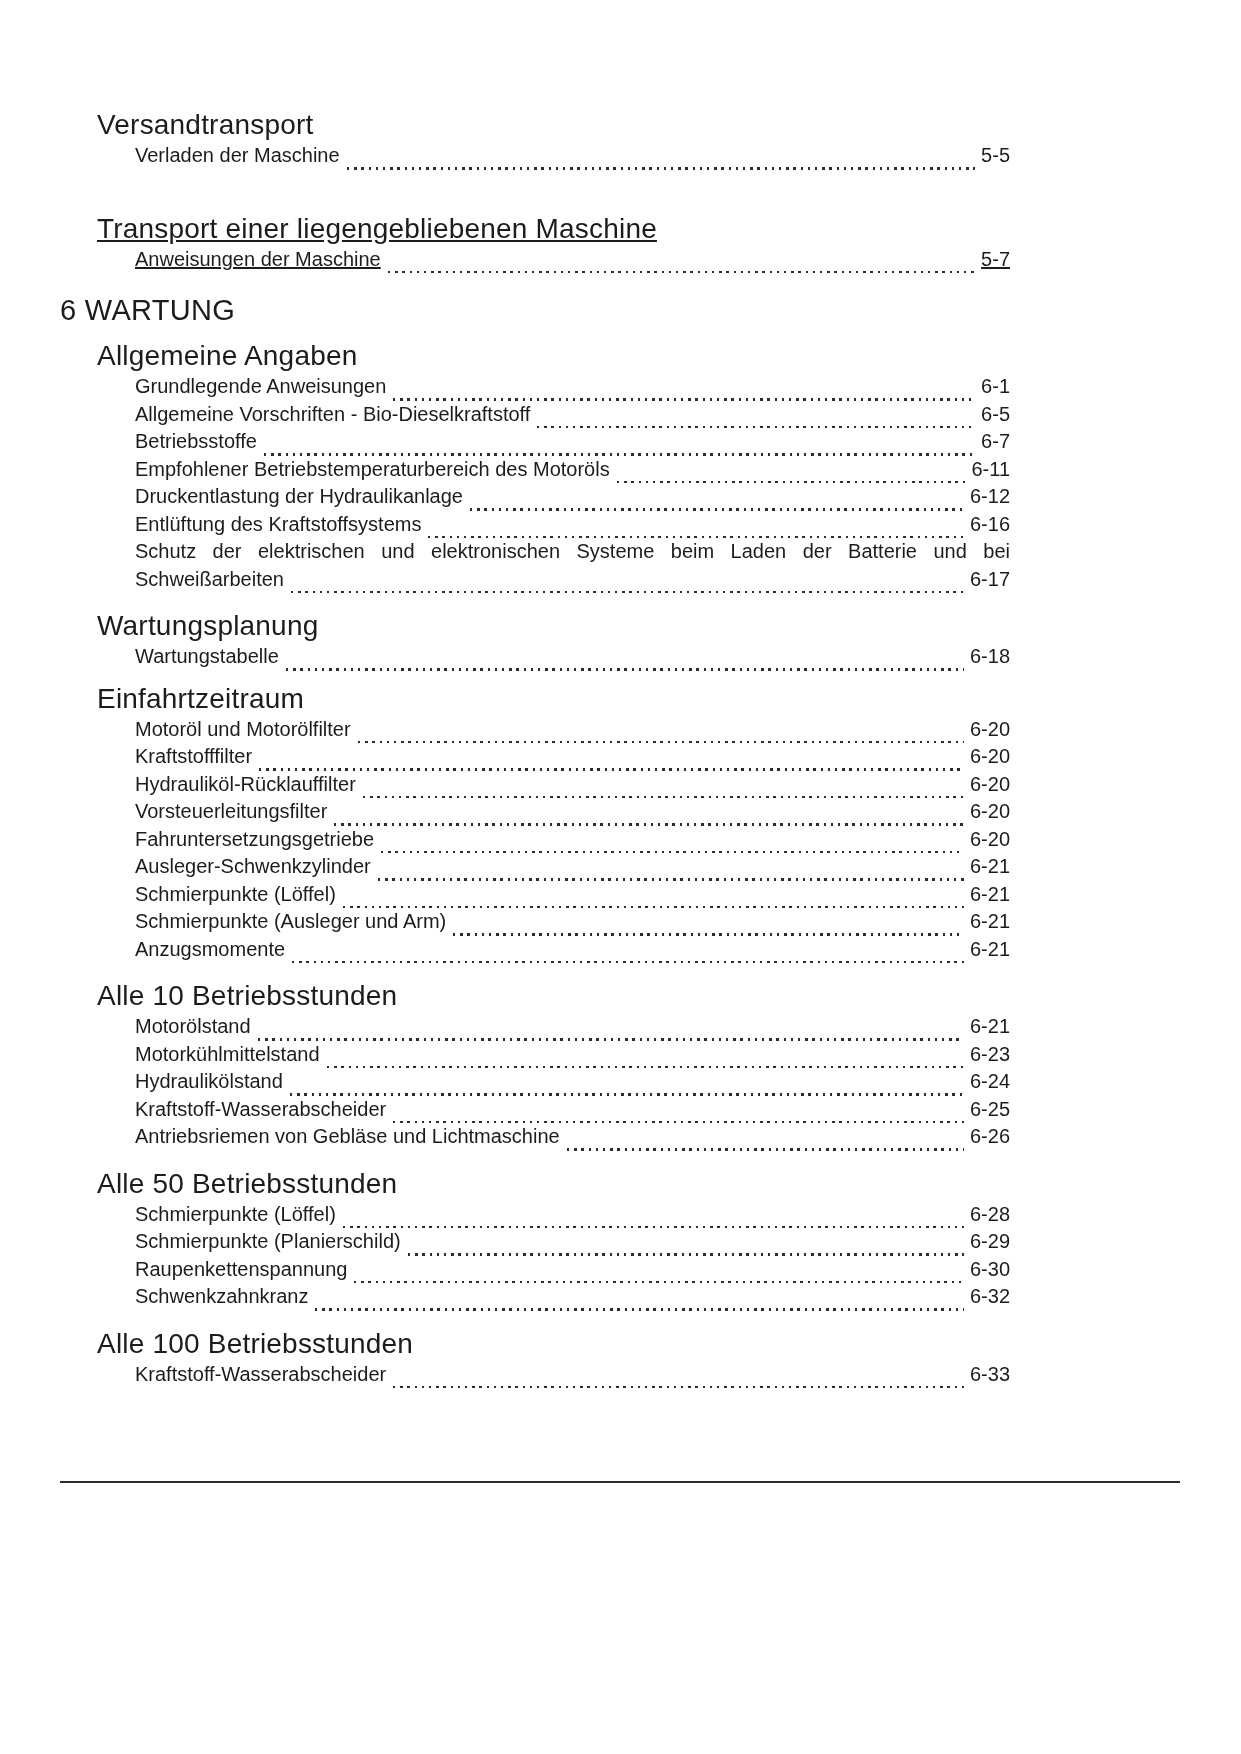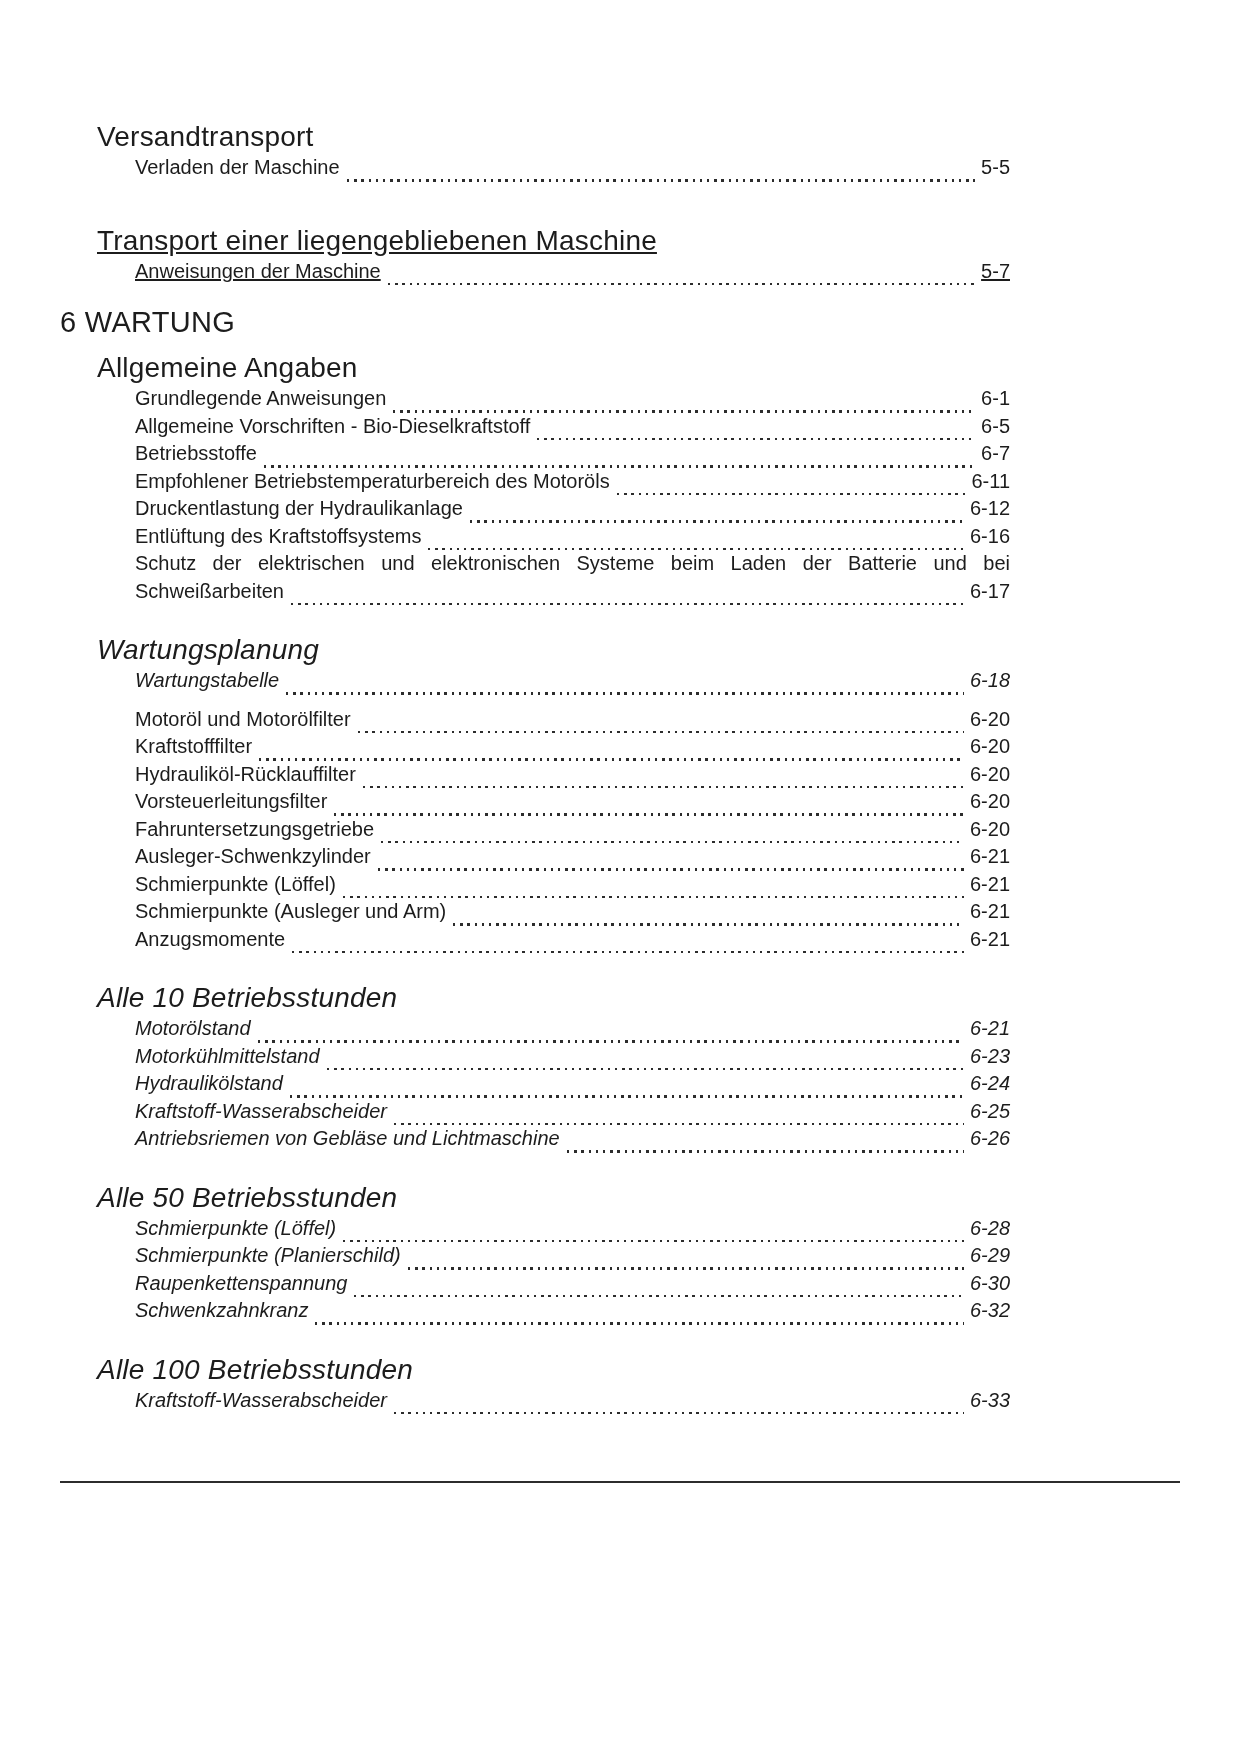--- a/index.html
+++ b/index.html
@@ -2,21 +2,21 @@
 <html><head>
 <meta charset="utf-8">
 <style>
   * { margin:0; padding:0; box-sizing:border-box; }
   html,body { background:#e9e9e9; }
   .page {
     width:1241px; height:1754px; background:#ffffff; position:relative;
     font-family:"Liberation Sans","DejaVu Sans",sans-serif; color:#1c1c1c;
     overflow:hidden; margin:0 auto;
   }
-  .content { position:absolute; left:60px; top:120px; width:950px; }
+  .content { position:absolute; left:60px; top:108px; width:950px; }
 
   .sec-h {
     font-size:28px; font-weight:400; line-height:34px;
     margin:0 0 0 37px; letter-spacing:0.2px;
   }
   .chap-h {
     font-size:29px; font-weight:400; line-height:35px;
     letter-spacing:0.3px;
   }
   .entries { margin-left:75px; }
@@ -28,21 +28,21 @@
   }
   .pg { white-space:nowrap; }
   .justline {
     font-size:20px; line-height:27.5px;
     text-align:justify; text-align-last:justify;
   }
 
   .gap-lg { margin-top:42px;text-decoration:underline; }   
   .gap-ch { margin-top:20px; }   
   .gap-sm { margin-top:11px; }   
-  .gap-md { margin-top:28px;font-style:italic; }   
+  .gap-md { margin-top:16px; }   
 
   .footer-rule {
     position:absolute; left:60px; top:1481px; width:1120px; height:2px;
     background:#2c2c2c;
   }
 </style>
 </head>
 <body>
 
 <div class="page">
@@ -121,20 +121,21 @@
       <div class="entries">
         <div class="entry">
           <span class="lbl">Wartungstabelle</span>
           <span class="leader"></span>
           <span class="pg">6-18</span>
         </div>
       </div>
     </section>
 
     <section class="gap-sm">
+      <h2 class="sec-h">Einfahrtzeitraum</h2>
       <div class="entries">
         <div class="entry">
           <span class="lbl">Motoröl und Motorölfilter</span>
           <span class="leader"></span>
           <span class="pg">6-20</span>
         </div>
         <div class="entry">
           <span class="lbl">Kraftstofffilter</span>
           <span class="leader"></span>
           <span class="pg">6-20</span>

